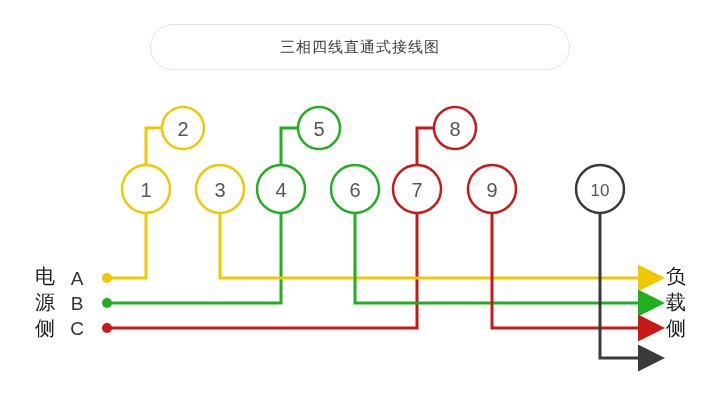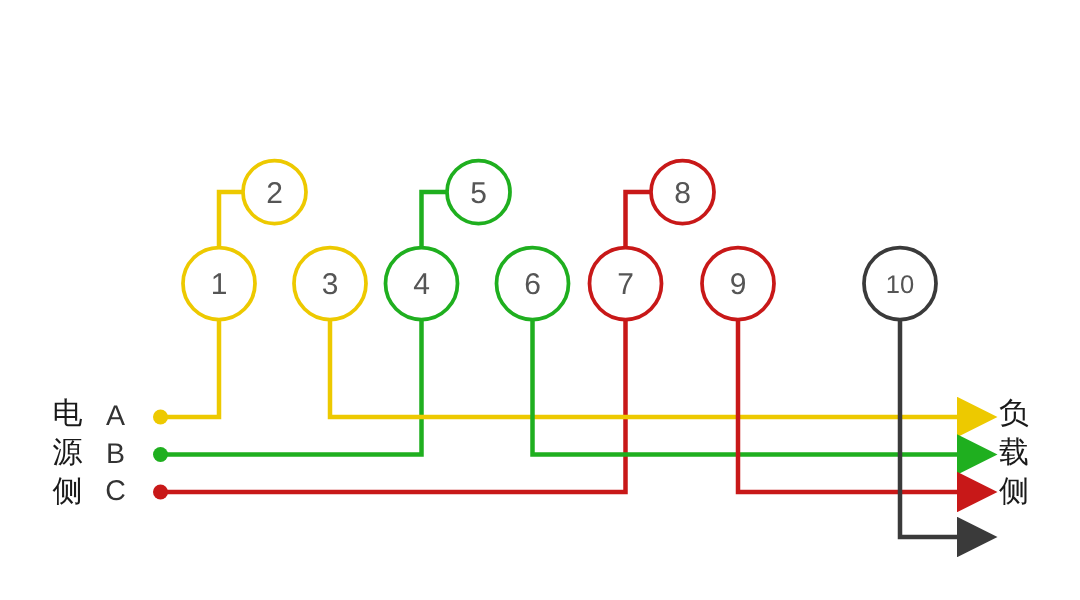--- a/index.html
+++ b/index.html
@@ -71,20 +71,23 @@
     text-anchor: middle;
     dominant-baseline: central;
     font-family: "Liberation Sans", "DejaVu Sans", sans-serif;
   }
 </style>
 </head>
 <body>
 
 <div id="stage">
 
+  <div class="title-pill">
+    <span class="title-text">三相四线直通式接线图</span>
+  </div>
 
   <svg id="diagram" viewBox="0 0 720 400">
     <defs>
       <marker id="arw-a" markerWidth="9" markerHeight="9" refX="1" refY="4.5" orient="auto" markerUnits="strokeWidth">
         <path d="M0,0 L9,4.5 L0,9 z" fill="#EDC900"></path>
       </marker>
       <marker id="arw-b" markerWidth="9" markerHeight="9" refX="1" refY="4.5" orient="auto" markerUnits="strokeWidth">
         <path d="M0,0 L9,4.5 L0,9 z" fill="#1FAF1F"></path>
       </marker>
       <marker id="arw-c" markerWidth="9" markerHeight="9" refX="1" refY="4.5" orient="auto" markerUnits="strokeWidth">

